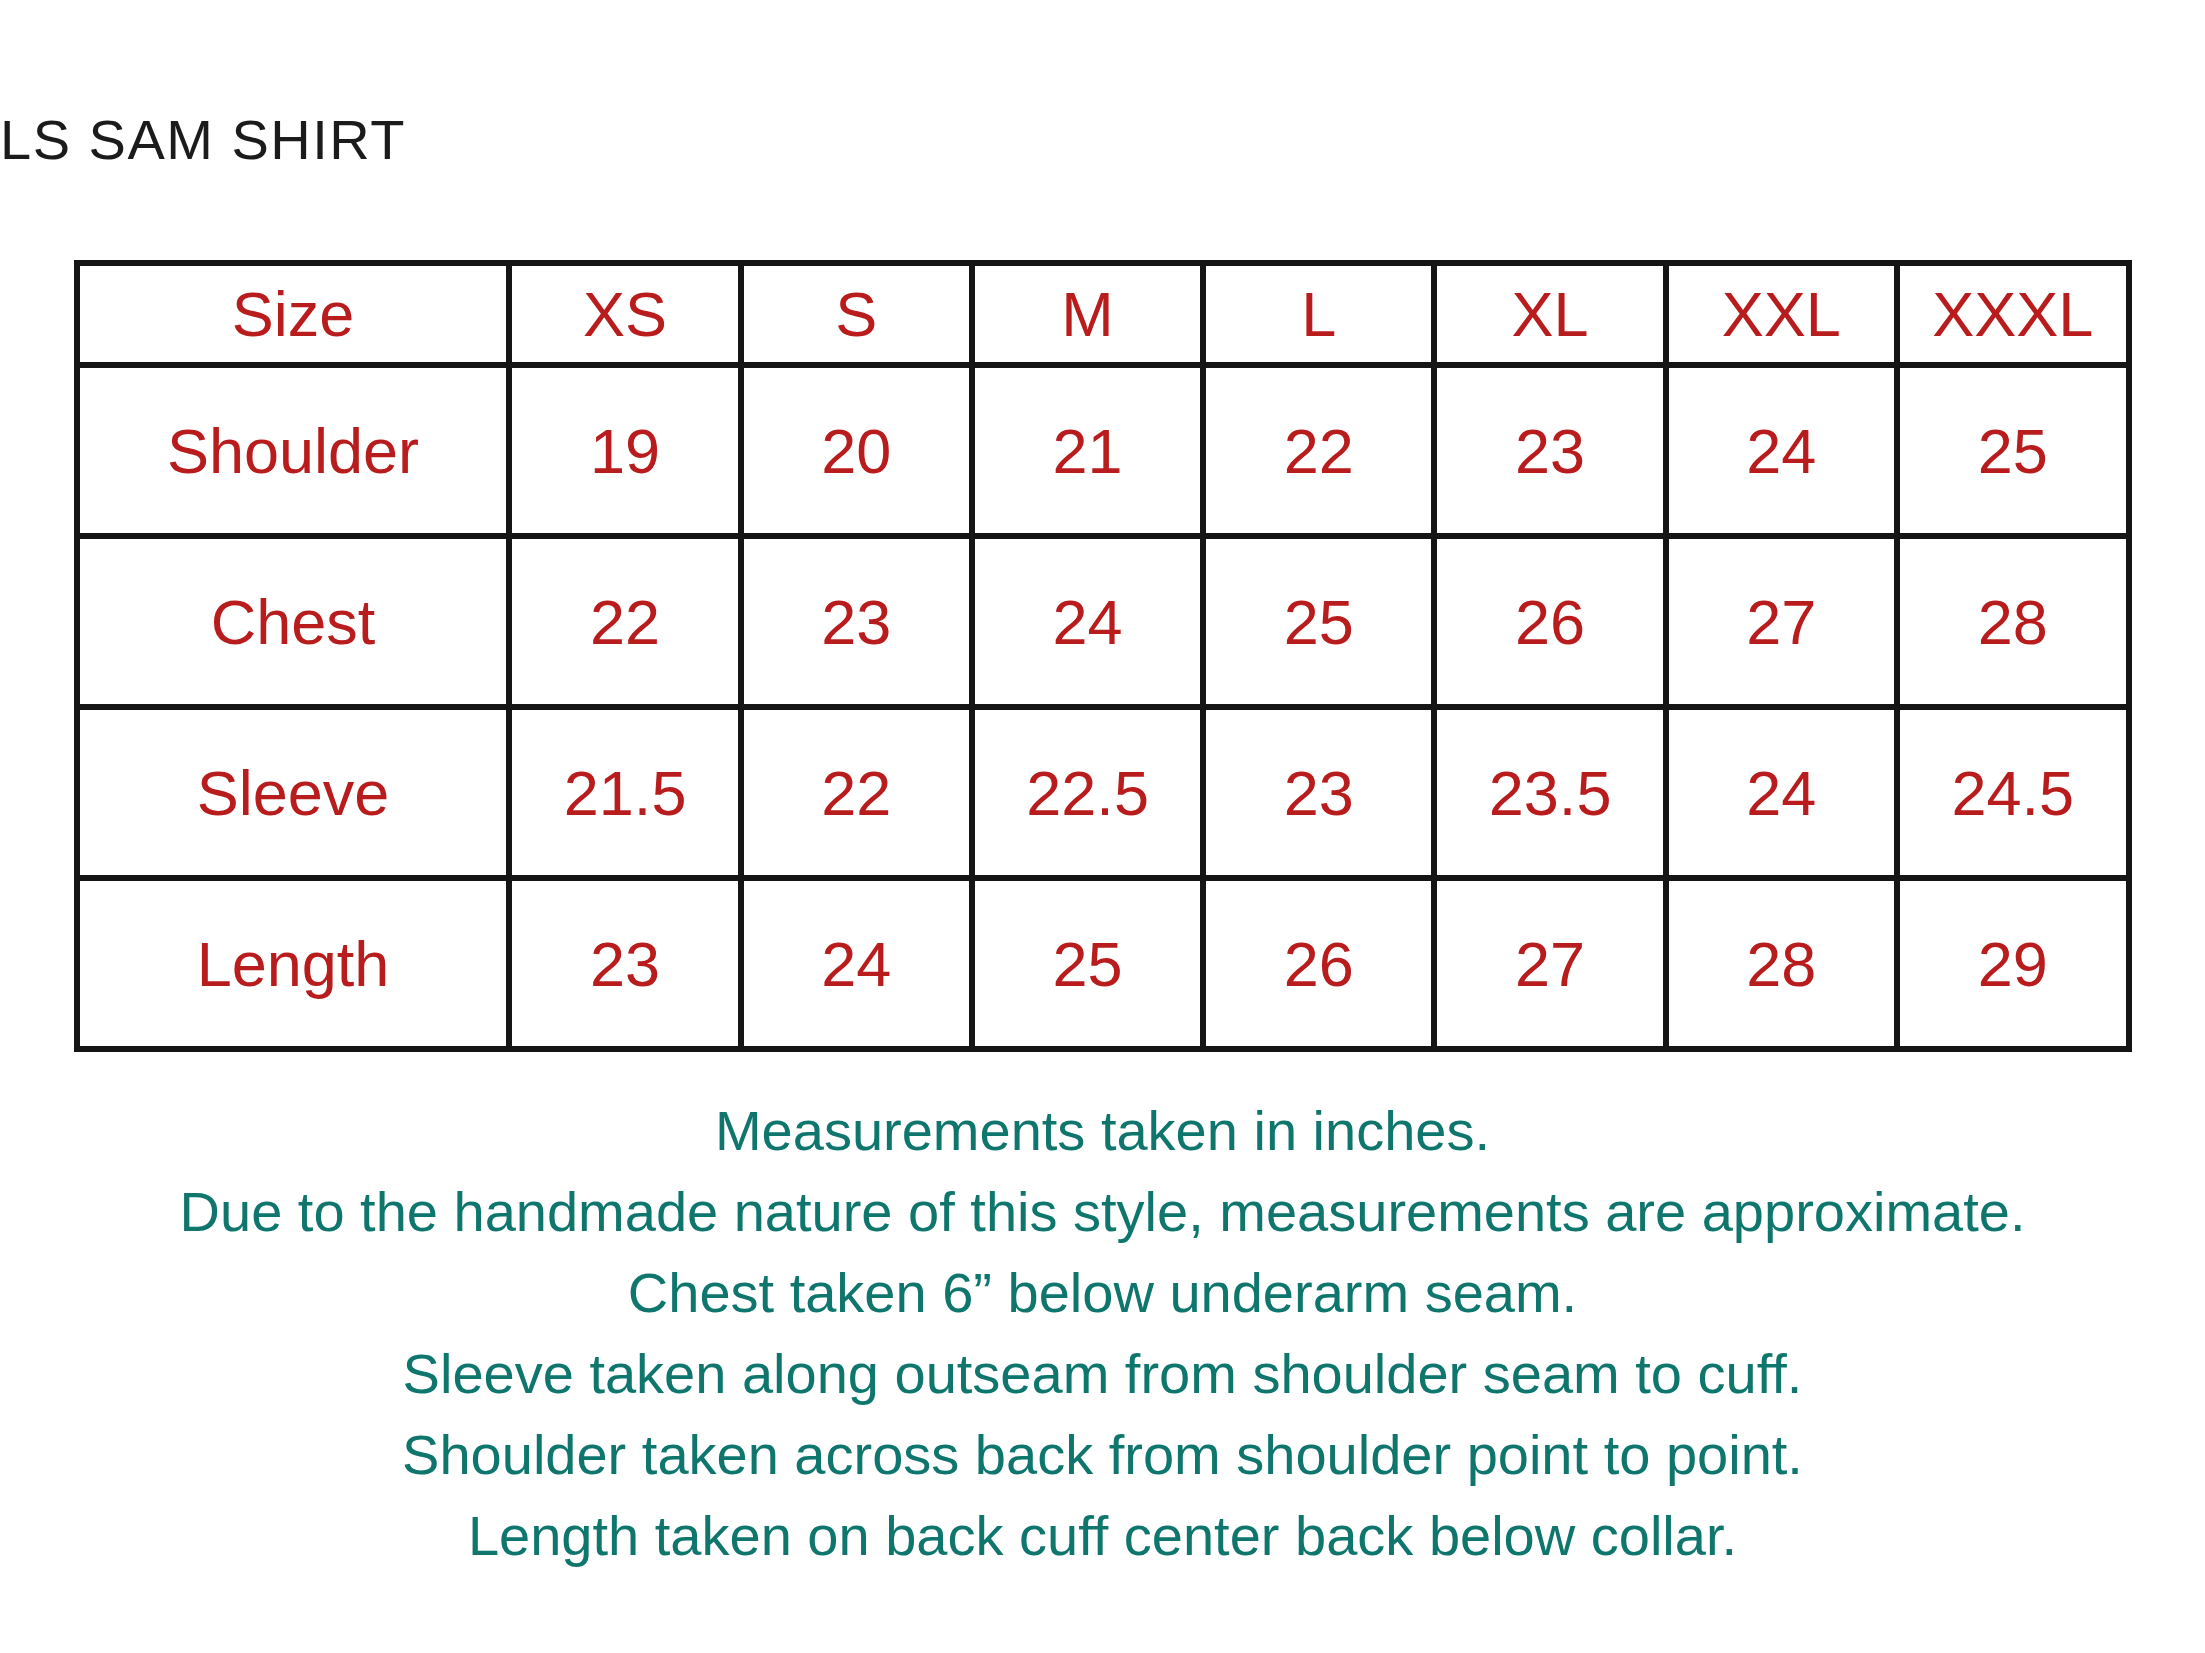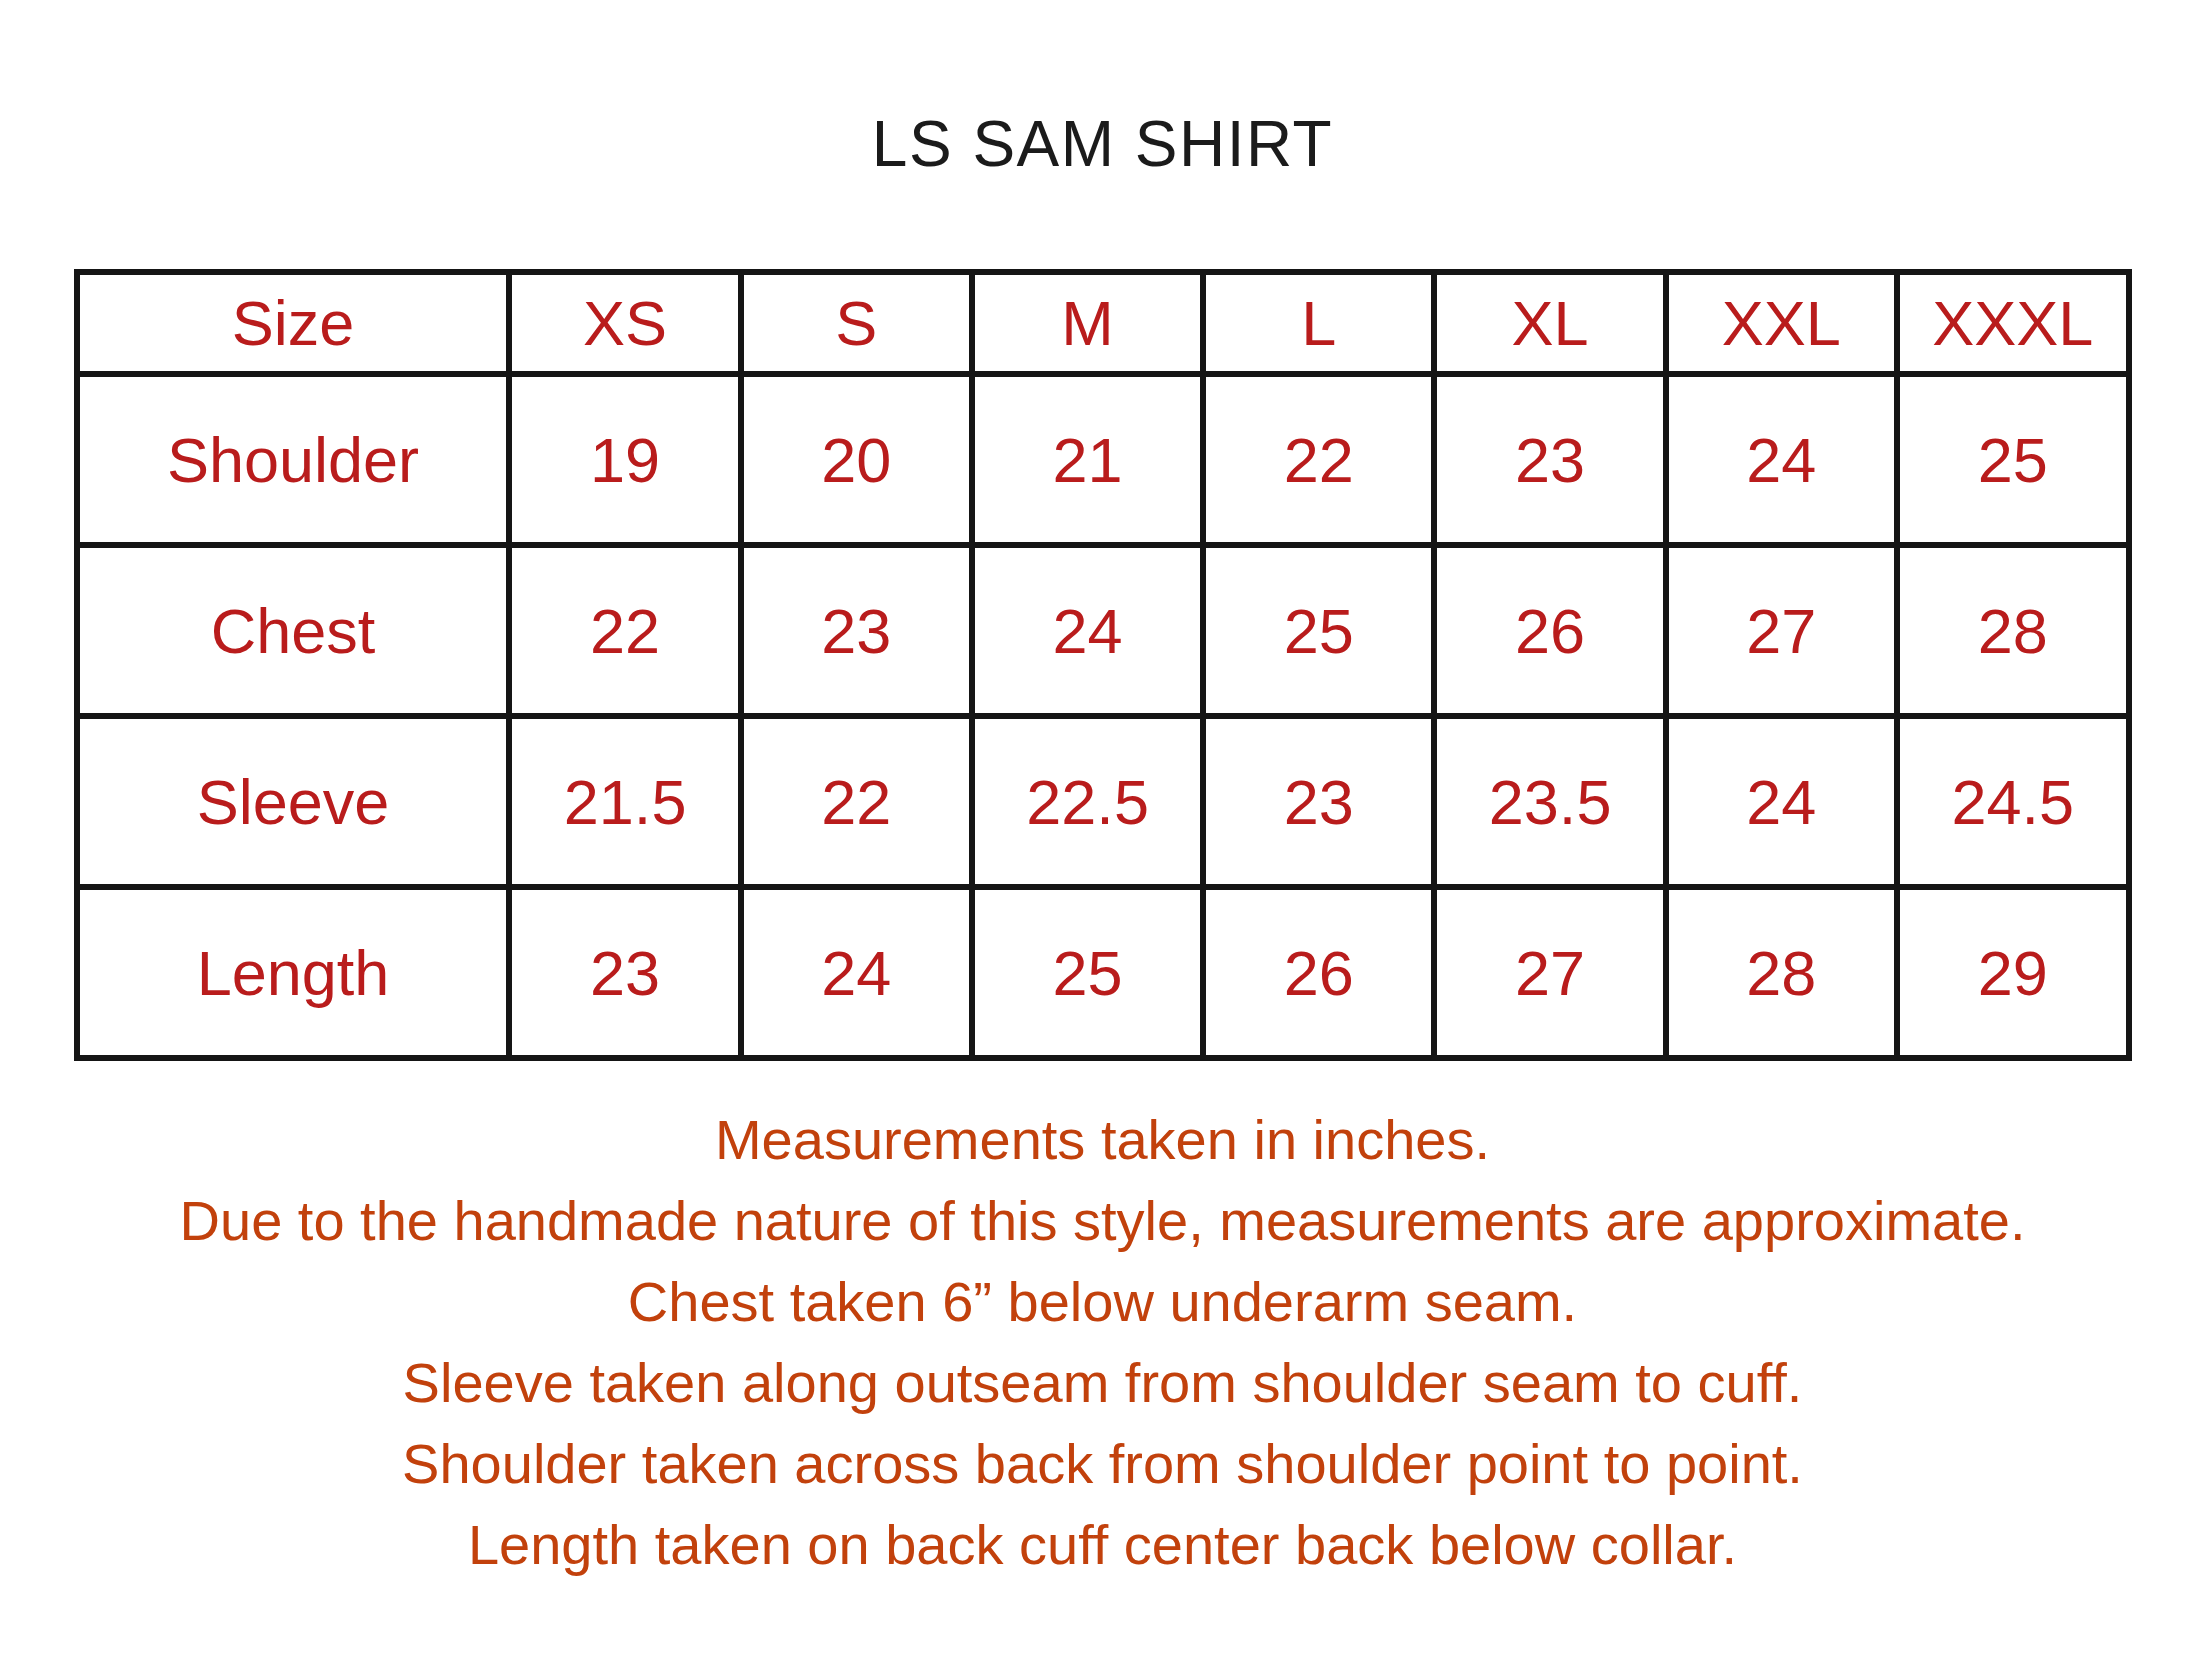--- a/index.html
+++ b/index.html
@@ -6,22 +6,21 @@
   html, body { margin: 0; padding: 0; background: #ffffff; }
   .page {
     width: 2205px;
     height: 1654px;
     background: #ffffff;
     color: #1b1b1b;
     font-family: "Liberation Sans", "DejaVu Sans", sans-serif;
     overflow: hidden;
   }
   .title {
-    text-align: center;
-    font-size: 64px;
+    font-size: 56px;
     font-weight: 400;
     margin: 107px 0 0 0;
     letter-spacing: 1.5px;
     color: #1b1b1b;
   }
   table.size-chart {
     border-collapse: collapse;
     table-layout: fixed;
     width: 2058px;
     margin: 88px auto 0 auto;
@@ -36,21 +35,21 @@
     color: #b91c1c;
     padding: 0;
   }
   table.size-chart thead th { height: 102px; }
   table.size-chart tbody td { height: 171px; }
   .notes {
     margin-top: 38px;
     text-align: center;
     font-size: 56px;
     line-height: 81px;
-    color: #c2410c;
+    color: #0f766e;
   }
   .notes p { margin: 0; }
 </style>
 </head>
 <body>
 
 <div class="page">
 
   <h1 class="title">LS SAM SHIRT</h1>
 

